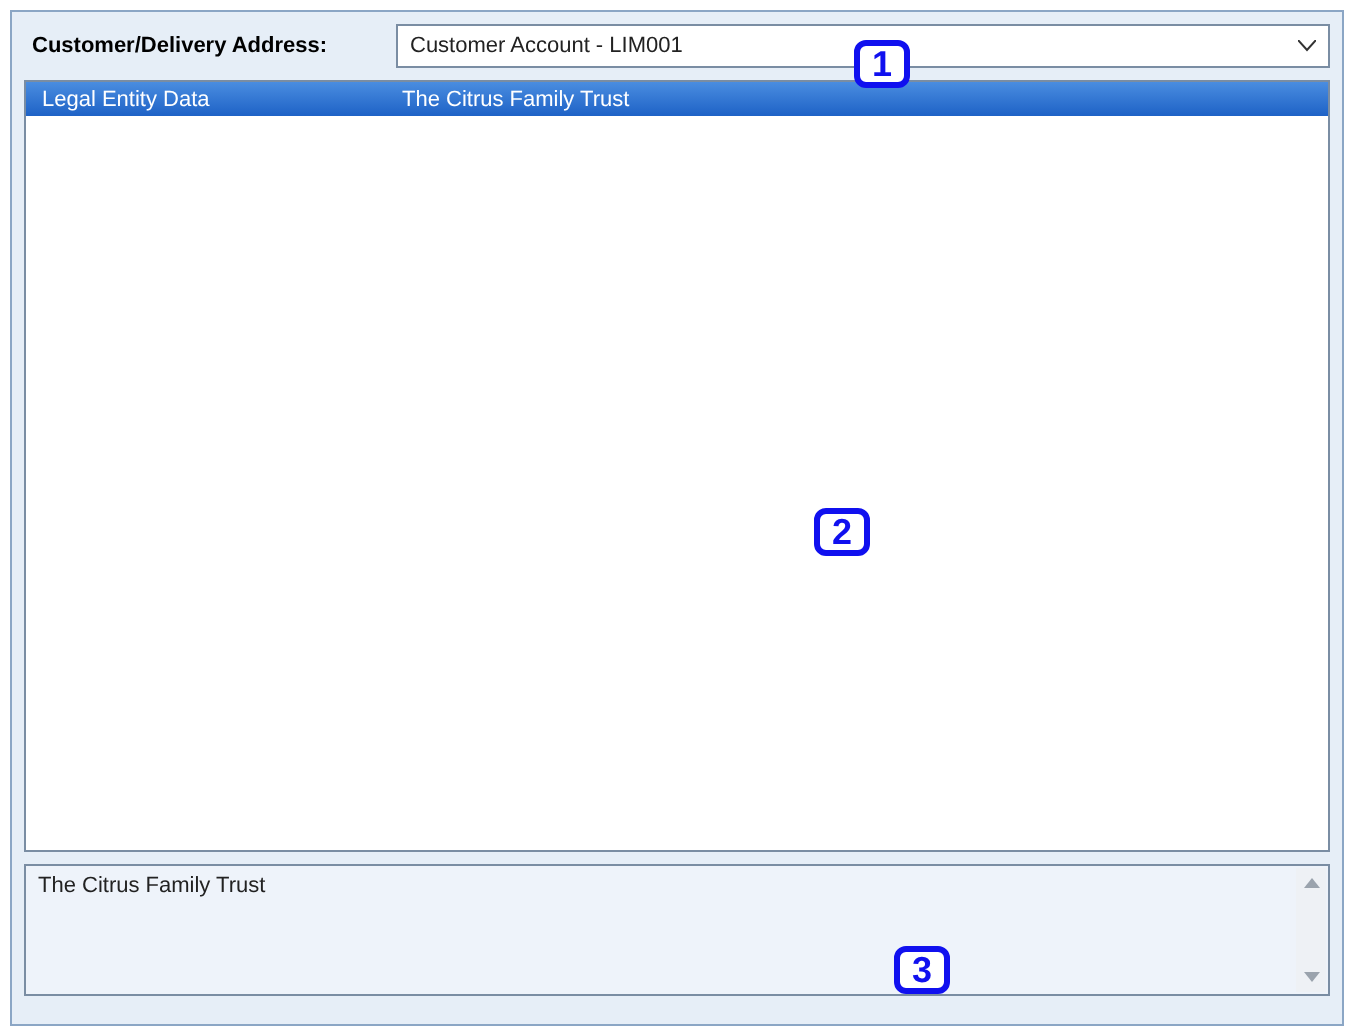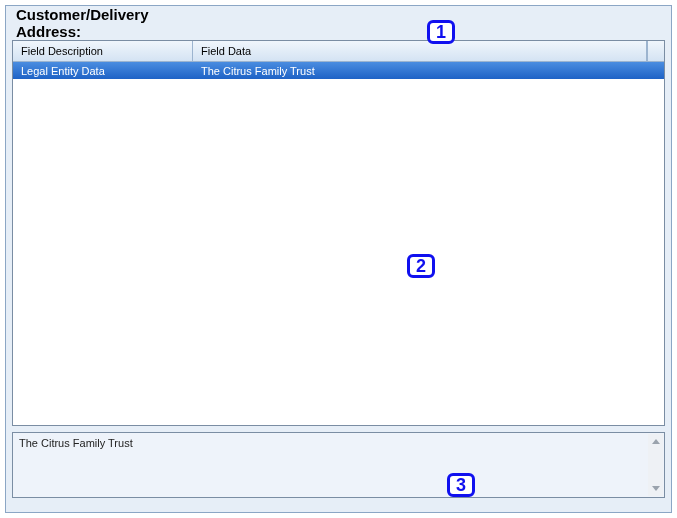--- a/index.html
+++ b/index.html
@@ -25,21 +25,21 @@
     }
     .top-row {
       display: flex;
       align-items: center;
       height: 22px;
       margin-bottom: 6px;
     }
     .addr-label {
       width: 182px;
       font-weight: bold;
-      font-size: 15px;
+      font-size: 11px;
       color: #000;
       padding-left: 4px;
     }
     .addr-select {
       flex: 1;
       height: 22px;
       border: 1px solid #7a8da3;
       background: #ffffff;
       display: flex;
       align-items: center;
@@ -168,28 +168,31 @@
     .badge-2 { left: 407px; top: 254px; width: 28px; height: 24px; }
     .badge-3 { left: 447px; top: 473px; width: 28px; height: 24px; }
   </style>
 </head>
 <body>
 
 <div class="panel">
 
   <div class="top-row">
     <div class="addr-label">Customer/Delivery Address:</div>
+    <div class="addr-select">
+      <span>Customer Account - LIM001</span>
+      <span class="chev">
+        <svg width="9" height="6" viewBox="0 0 9 6">
+            <path d="M0 0 L4.5 5 L9 0" fill="none" stroke="#333" stroke-width="1"></path>
+          </svg>
+      </span>
+    </div>
   </div>
 
   <div class="table-frame">
-    <div class="thead">
-      <div class="col col-desc">Field Description</div>
-      <div class="col col-data">Field Data</div>
-      <div class="thead-scroll-gutter"></div>
-    </div>
     <div class="tbody">
       <div class="trow">
         <div class="cell col-desc">Legal Entity Data</div>
         <div class="cell col-data">The Citrus Family Trust</div>
       </div>
     </div>
   </div>
 
   <div class="bottom-row">
     <div class="detail-box">

